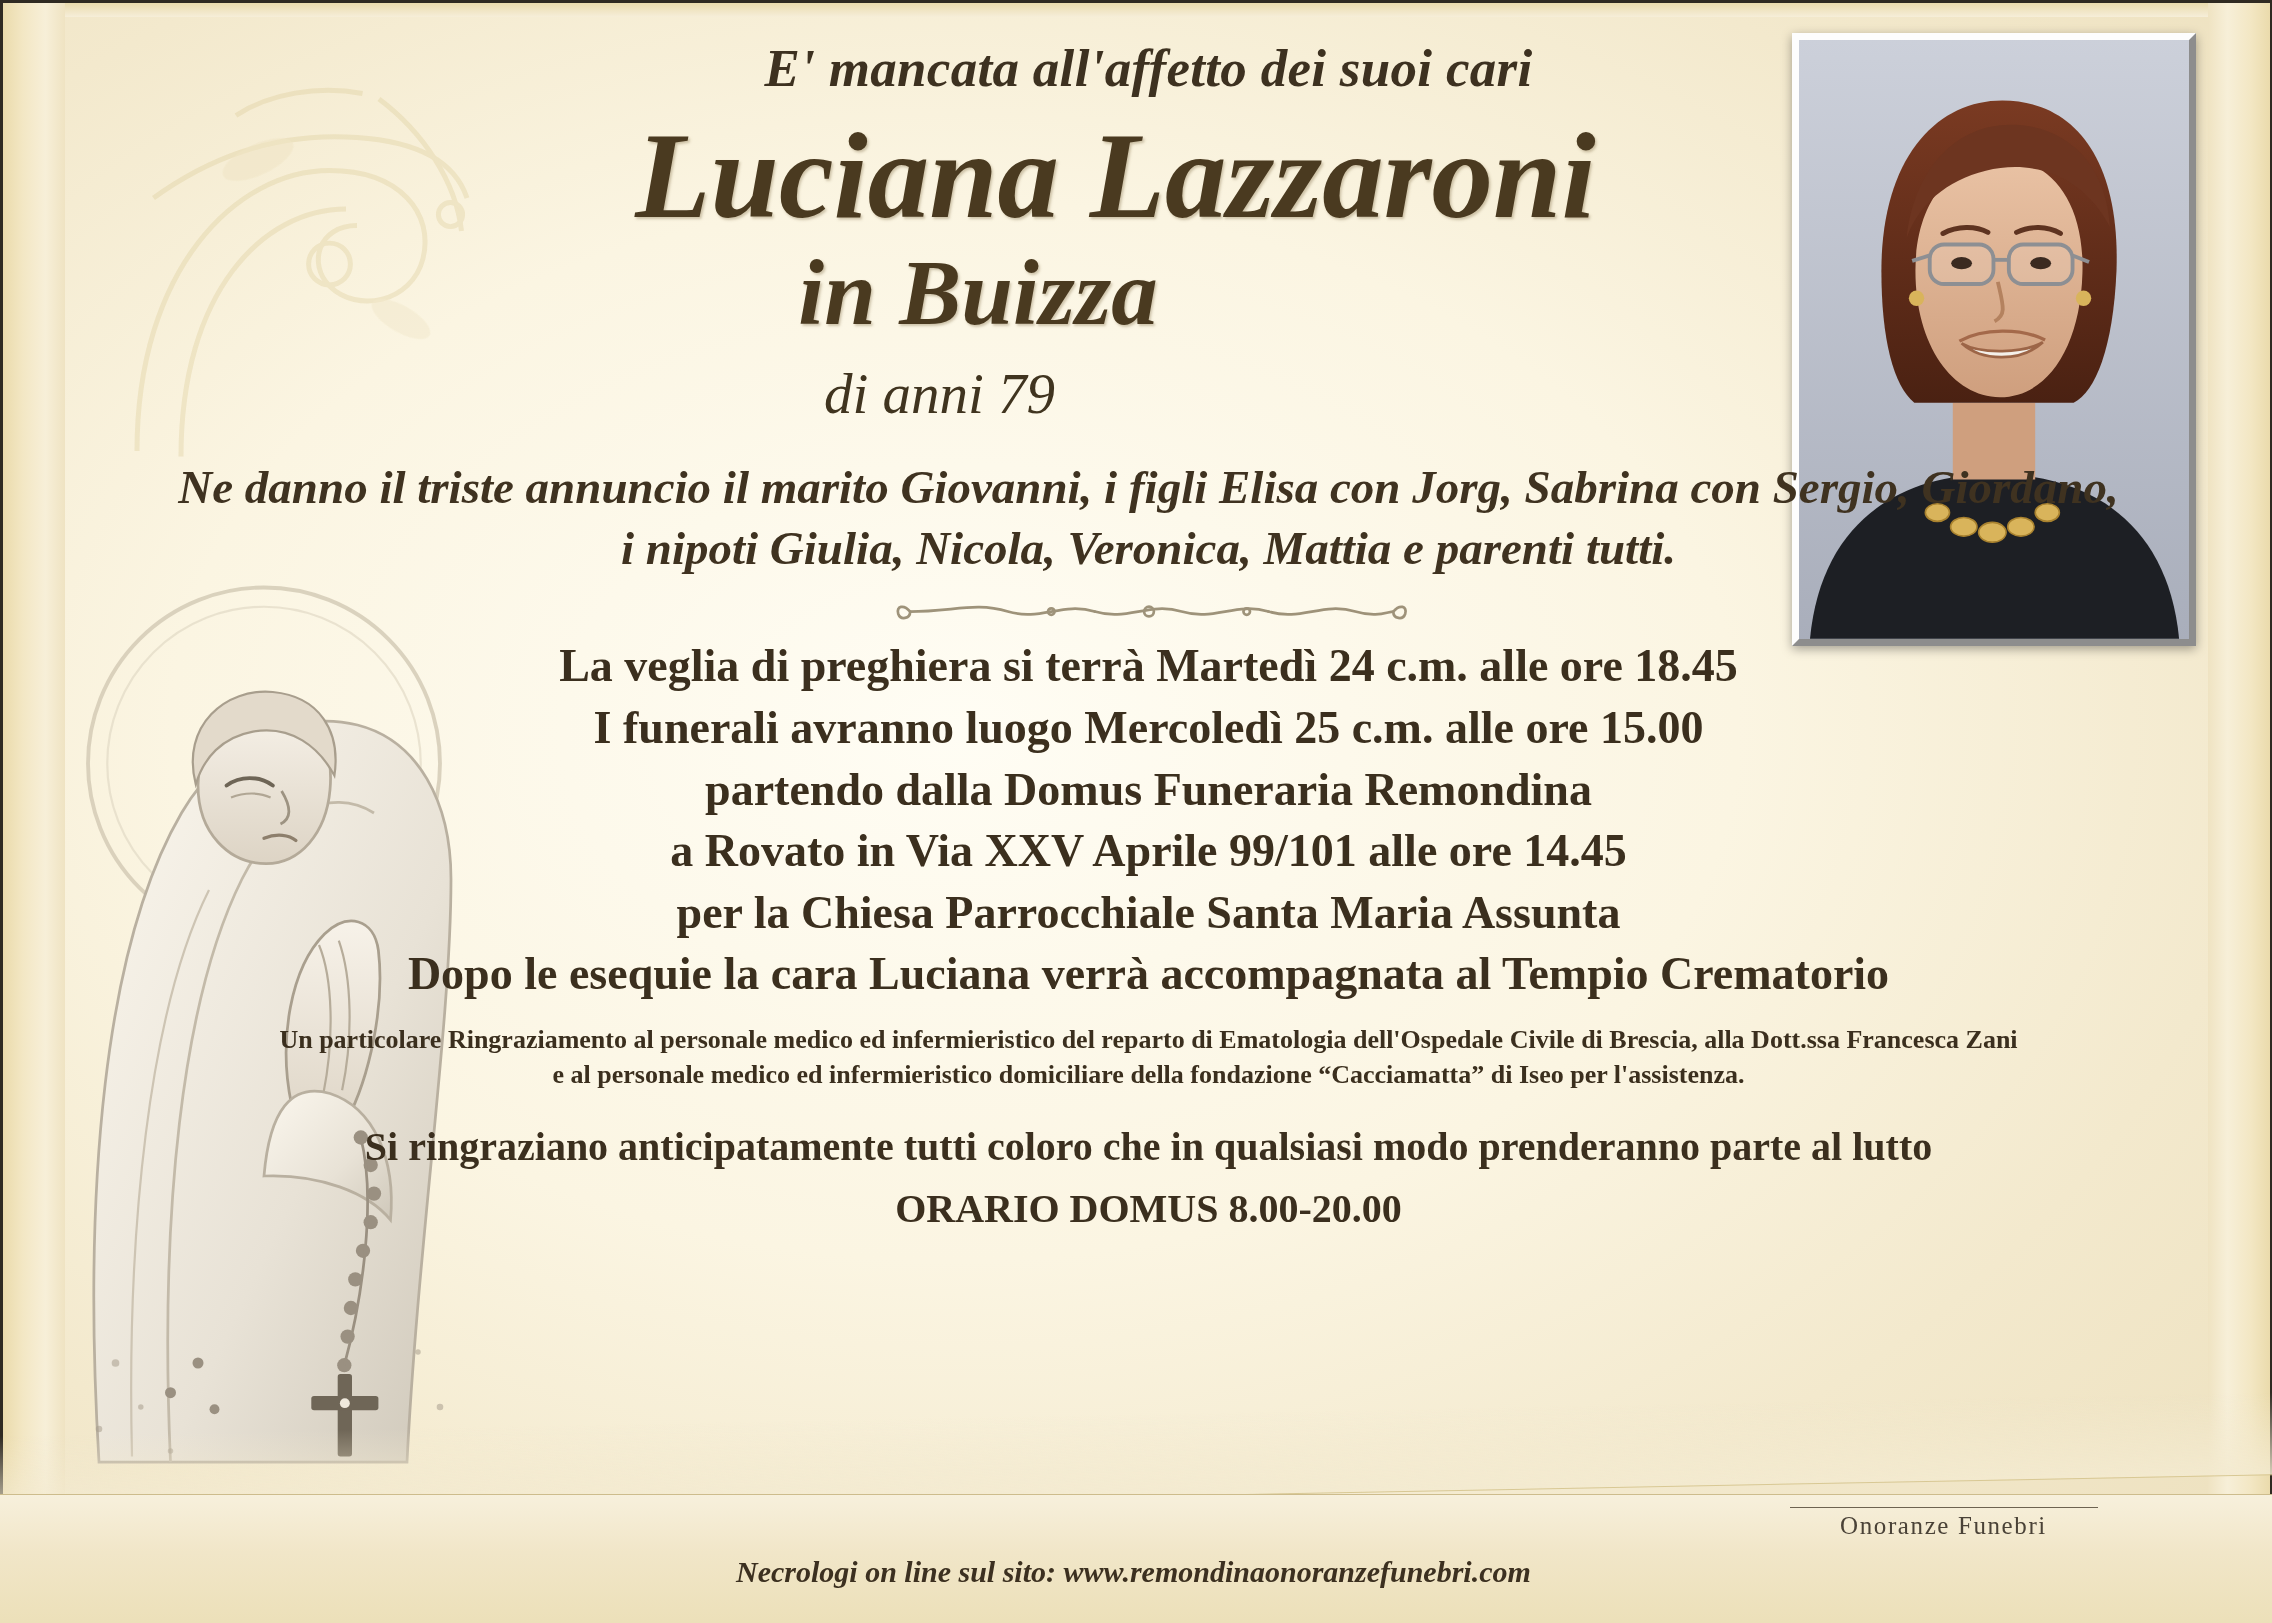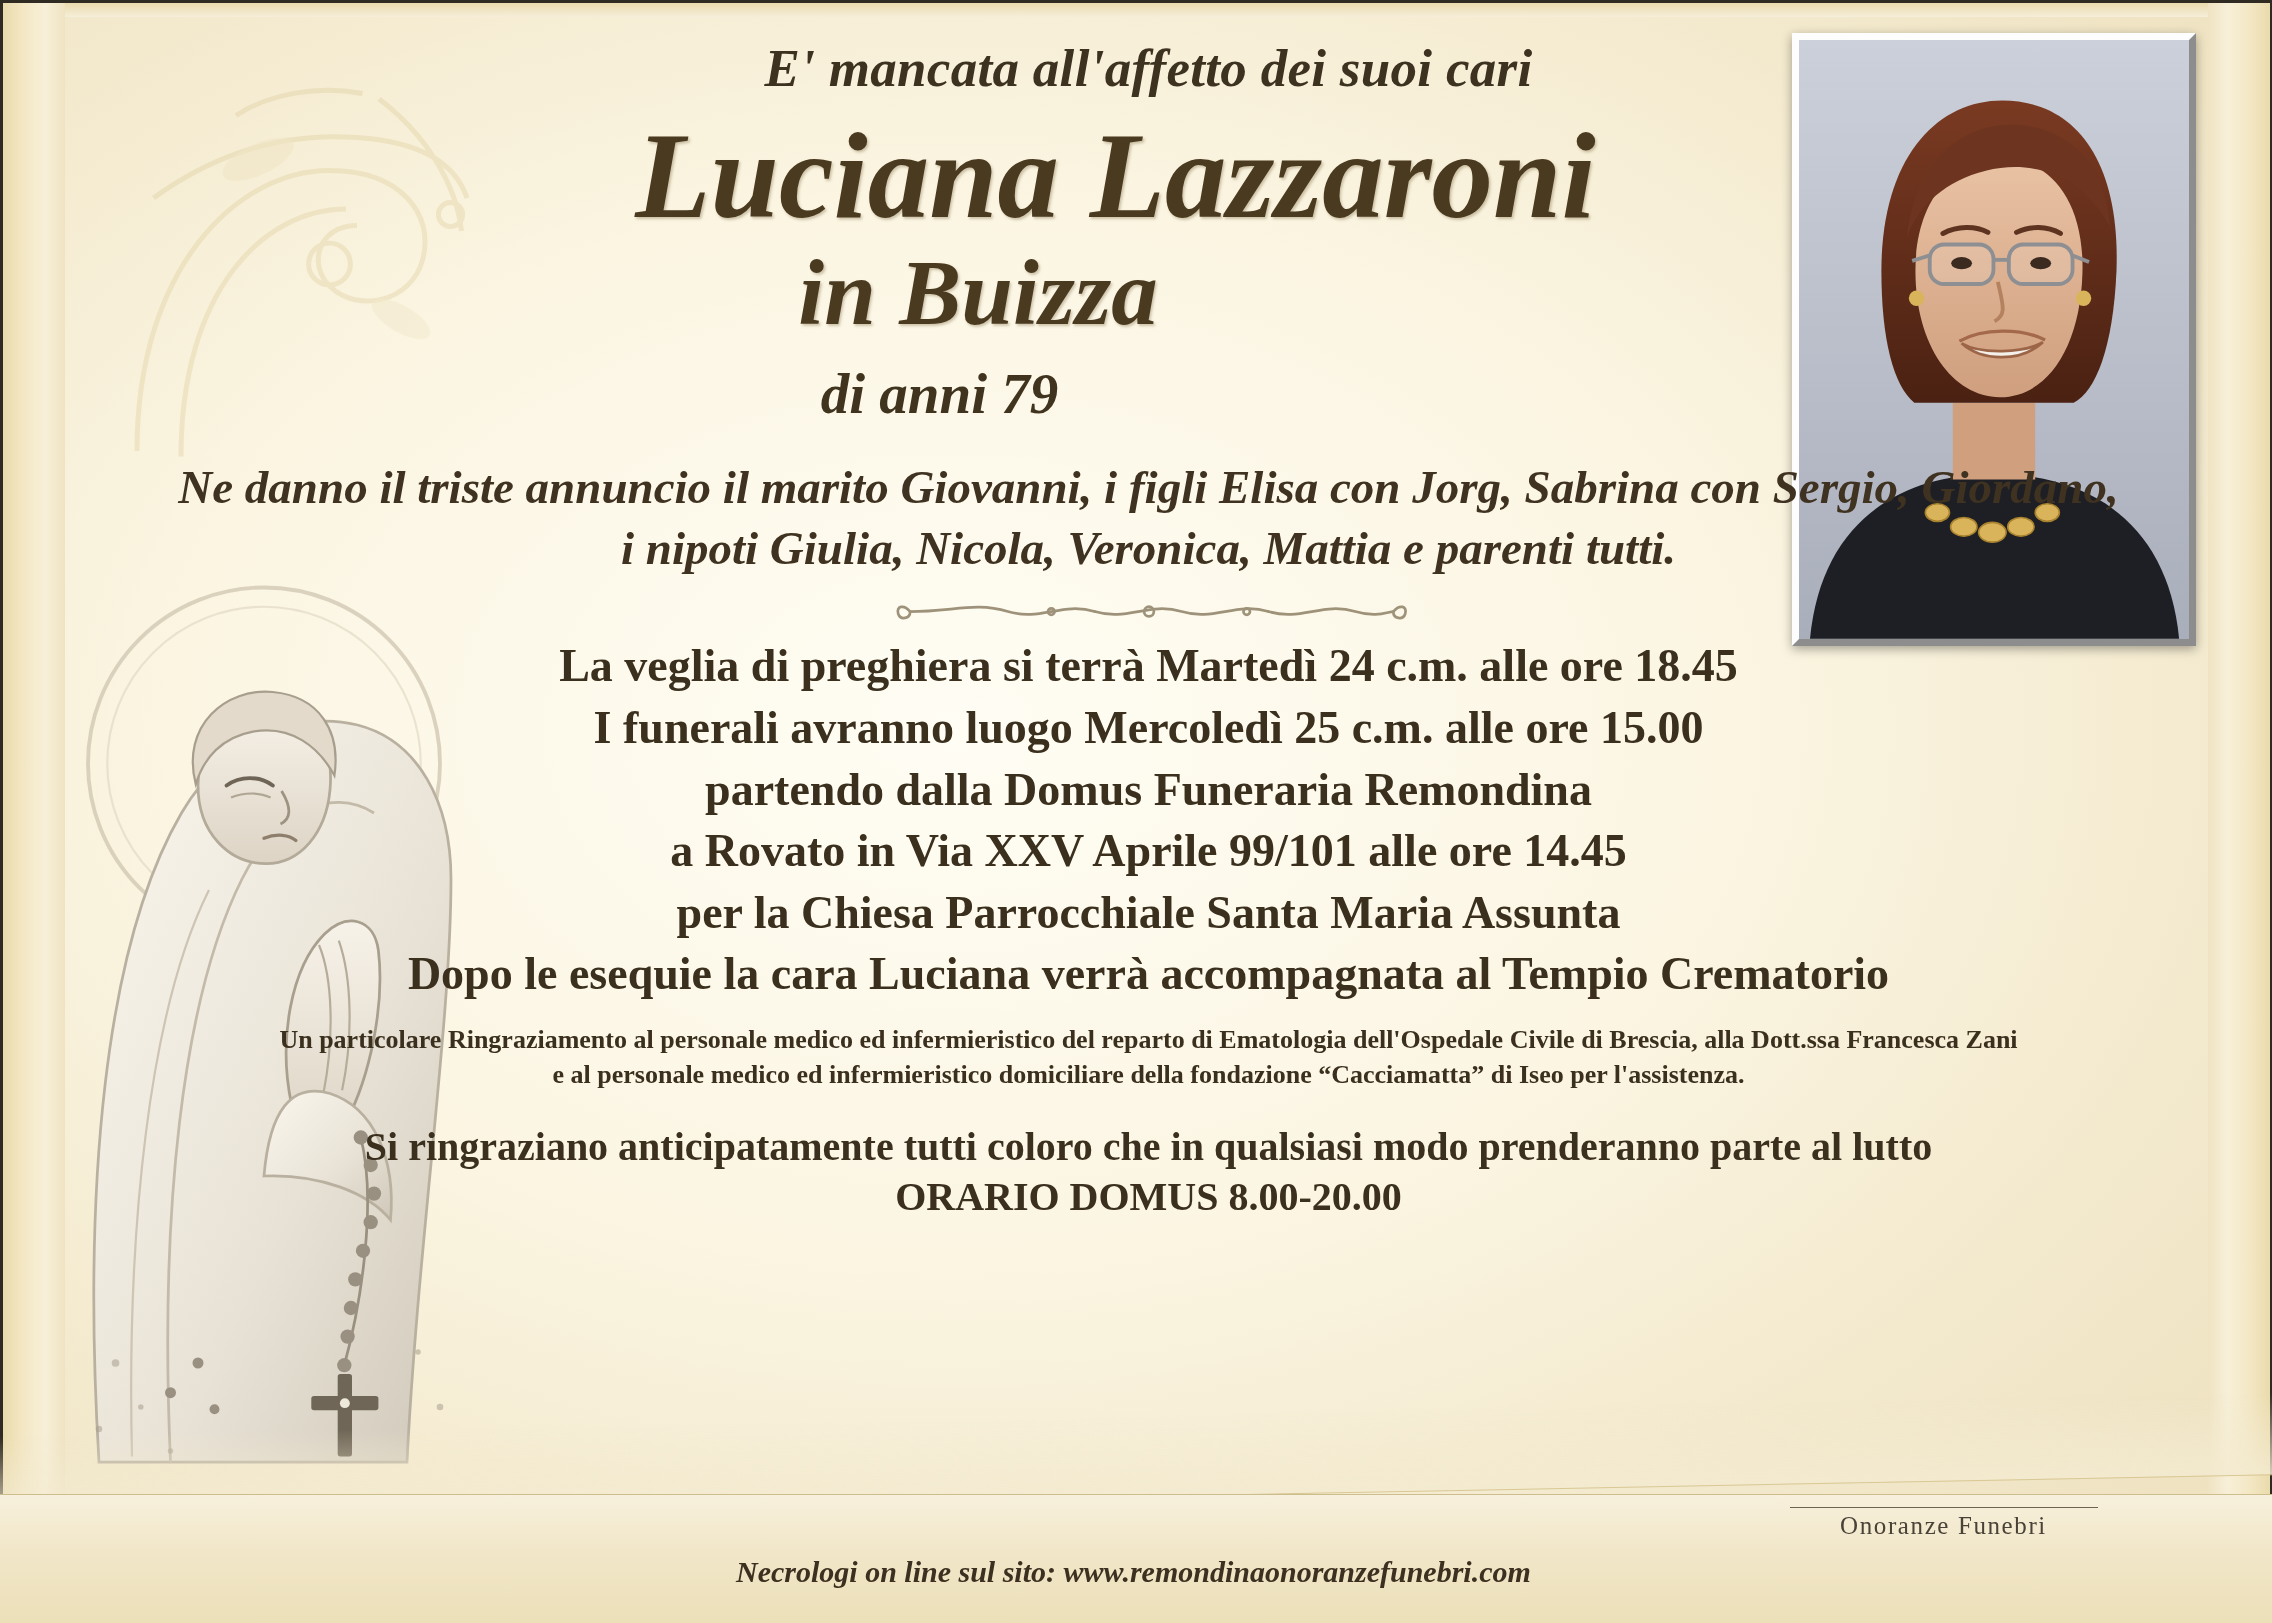--- a/index.html
+++ b/index.html
@@ -144,21 +144,21 @@
     font-weight: 700;
     color: #4a3a20;
     line-height: 1.05;
     text-shadow: 1.6px 2.2px 2.7px rgba(120,100,60,0.35);
     padding-right: 341px;
   }
   .age {
     margin-top: 18.7px;
     font-size: 57px;
     font-style: italic;
-    font-weight: 700;
+    font-weight: 400;
     color: #40341f;
     padding-right: 418px;
   }
   .announce {
     margin-top: 31px;
     font-size: 47px;
     font-style: italic;
     font-weight: 600;
     color: #3f3220;
     line-height: 1.30;
@@ -190,21 +190,21 @@
   }
   .thanks-big {
     margin-top: 28px;
     font-size: 40px;
     font-weight: 600;
     color: #3b2f1e;
     line-height: 1.3;
     padding: 0 33px;
   }
   .orario {
-    margin-top: 0;
+    margin-top: 12px;
     font-size: 40px;
     font-weight: 600;
     color: #3b2f1e;
   }
 
   
   .footer-left {
     position: absolute;
     left: 82px;
     bottom: 25px;

